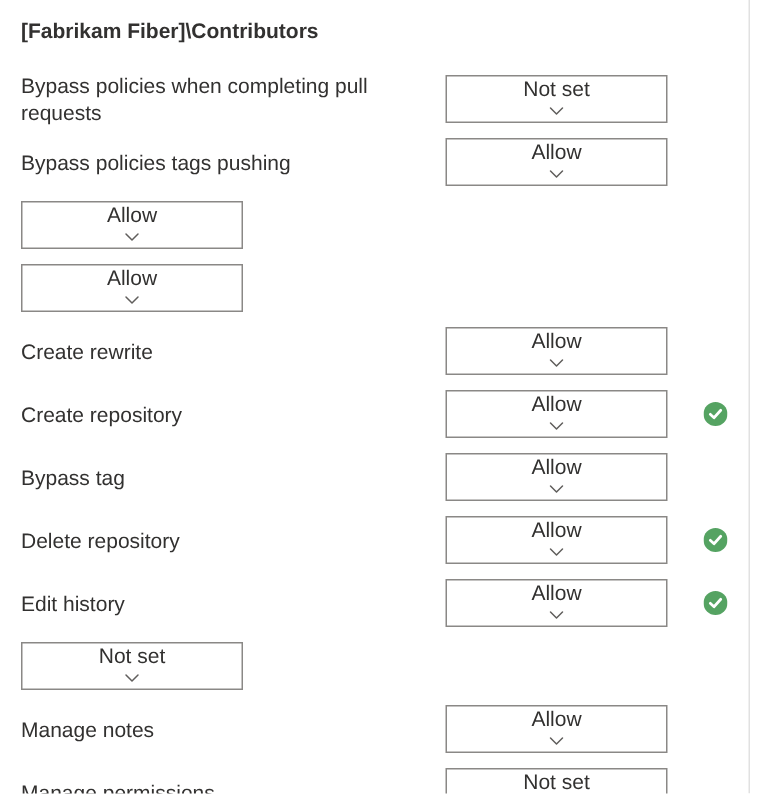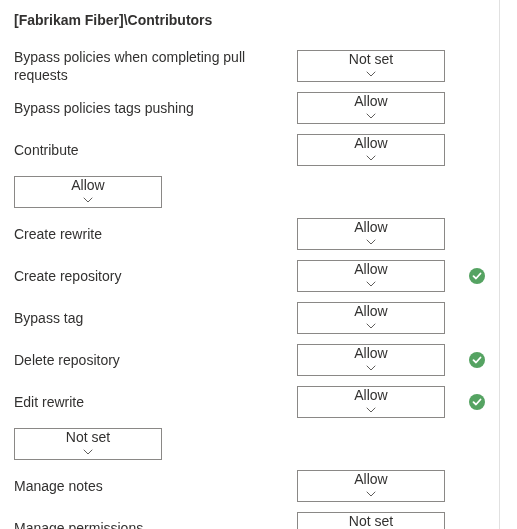--- a/index.html
+++ b/index.html
@@ -97,21 +97,20 @@
           <div class="select">
             <span>Allow</span>
             <span class="chev"><svg width="12" height="12" viewBox="0 0 12 12">
                 <path d="M2 4 L6 8 L10 4" stroke="#605e5c" stroke-width="1" fill="none" stroke-linecap="round" stroke-linejoin="round"></path>
               </svg></span>
           </div>
         </div>
         <div class="status"></div>
       </div>
       <div class="row">
-        <div class="label">Contribute</div>
         <div class="control">
           <div class="select">
             <span>Allow</span>
             <span class="chev"><svg width="12" height="12" viewBox="0 0 12 12">
                 <path d="M2 4 L6 8 L10 4" stroke="#605e5c" stroke-width="1" fill="none" stroke-linecap="round" stroke-linejoin="round"></path>
               </svg></span>
           </div>
         </div>
         <div class="status"></div>
       </div>
@@ -182,21 +181,21 @@
         <div class="status">
           <span class="check">
             <svg width="16" height="16" viewBox="0 0 16 16">
               <circle cx="8" cy="8" r="8" fill="#55a362"></circle>
               <path d="M4.5 8.2 L7 10.5 L11.5 5.5" stroke="#fff" stroke-width="1.8" fill="none" stroke-linecap="round" stroke-linejoin="round"></path>
             </svg>
           </span>
         </div>
       </div>
       <div class="row">
-        <div class="label">Edit rewrite</div>
+        <div class="label">Edit history</div>
         <div class="control">
           <div class="select">
             <span>Allow</span>
             <span class="chev"><svg width="12" height="12" viewBox="0 0 12 12">
                 <path d="M2 4 L6 8 L10 4" stroke="#605e5c" stroke-width="1" fill="none" stroke-linecap="round" stroke-linejoin="round"></path>
               </svg></span>
           </div>
         </div>
         <div class="status">
           <span class="check">

